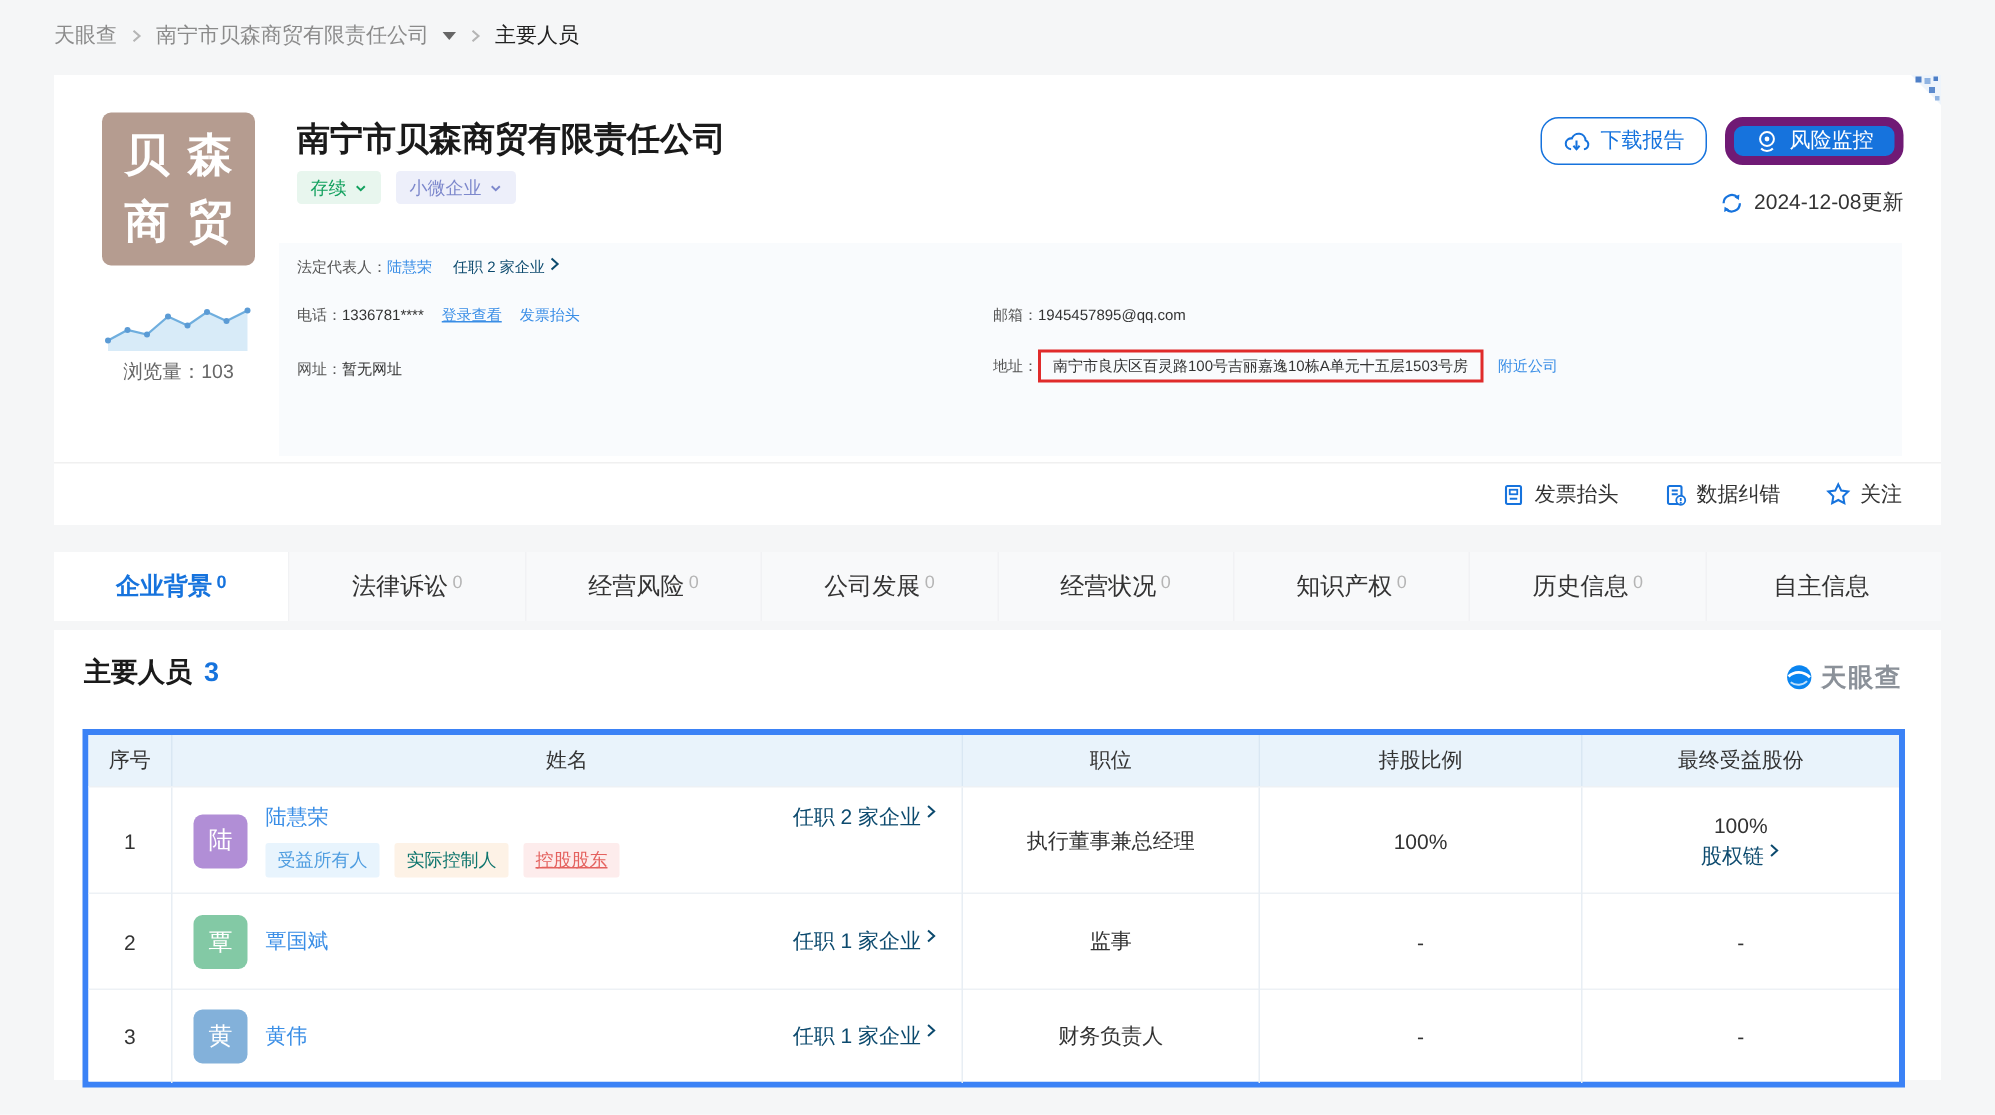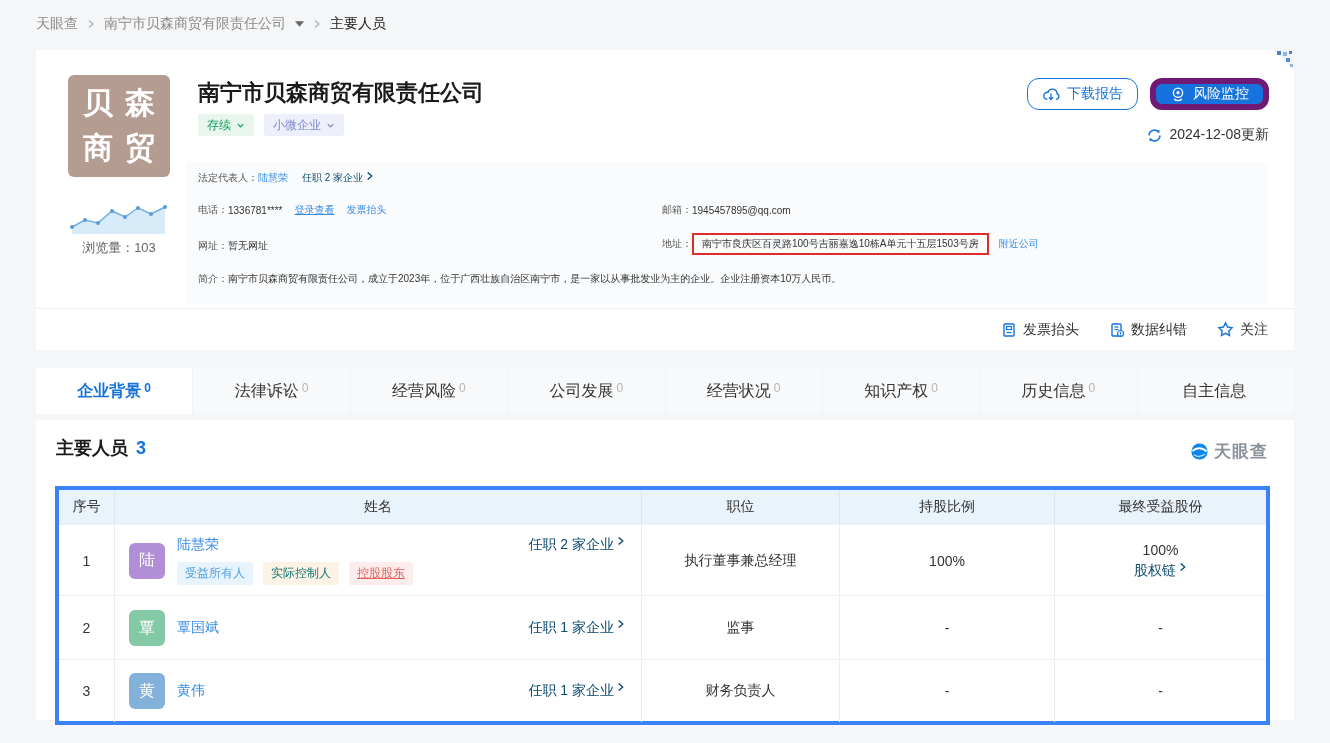--- a/index.html
+++ b/index.html
@@ -206,24 +206,20 @@
       <div class="row-abs" style="left:12px; top:77px;">
         <span class="f-label">网址：</span>
         <span>暂无网址</span>
       </div>
       <div class="row-abs" style="left:476px; top:71px;">
         <span class="f-label">地址：</span>
         <span class="addr-box">南宁市良庆区百灵路100号吉丽嘉逸10栋A单元十五层1503号房</span>
         <span class="blue-link" style="margin-left:10px;">附近公司</span>
       </div>
 
-      <div class="row-abs" style="left:12px; top:110px;">
-        <span class="f-label">简介：</span>
-        <span>南宁市贝森商贸有限责任公司，成立于2023年，位于广西壮族自治区南宁市，是一家以从事批发业为主的企业。企业注册资本10万人民币。</span>
-      </div>
     </div>
 
     <div class="action-bar">
       <span class="action-item">
         <svg width="16" height="16" viewBox="0 0 16 16">
           <rect x="3" y="2" width="10" height="12" rx="1" fill="none" stroke="#1673dd" stroke-width="1.4"></rect>
           <rect x="5.5" y="4.5" width="5" height="3" fill="none" stroke="#1673dd" stroke-width="1.2"></rect>
           <line x1="5.5" y1="10.5" x2="10.5" y2="10.5" stroke="#1673dd" stroke-width="1.2"></line>
         </svg>
         <span>发票抬头</span>

